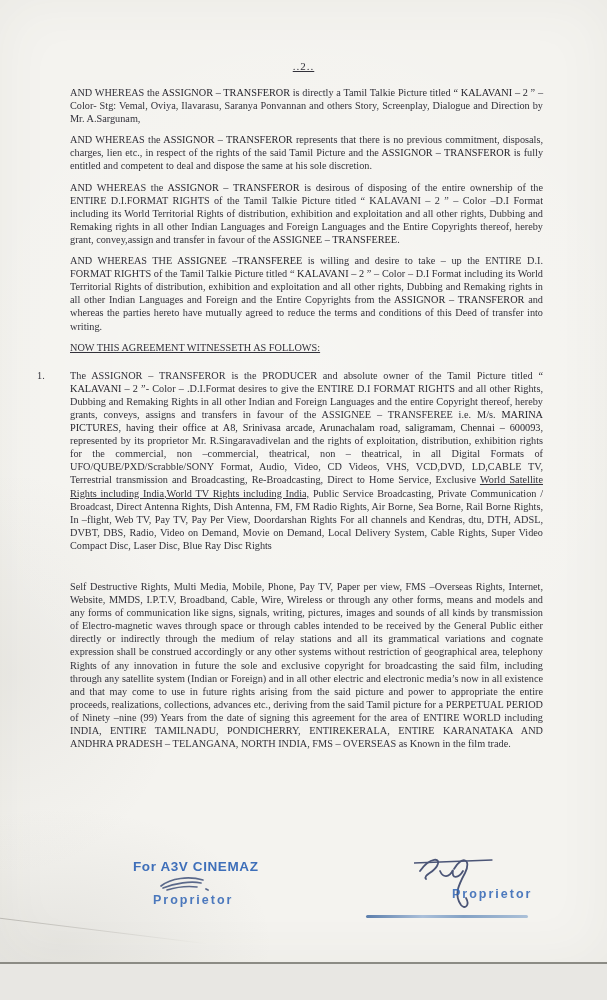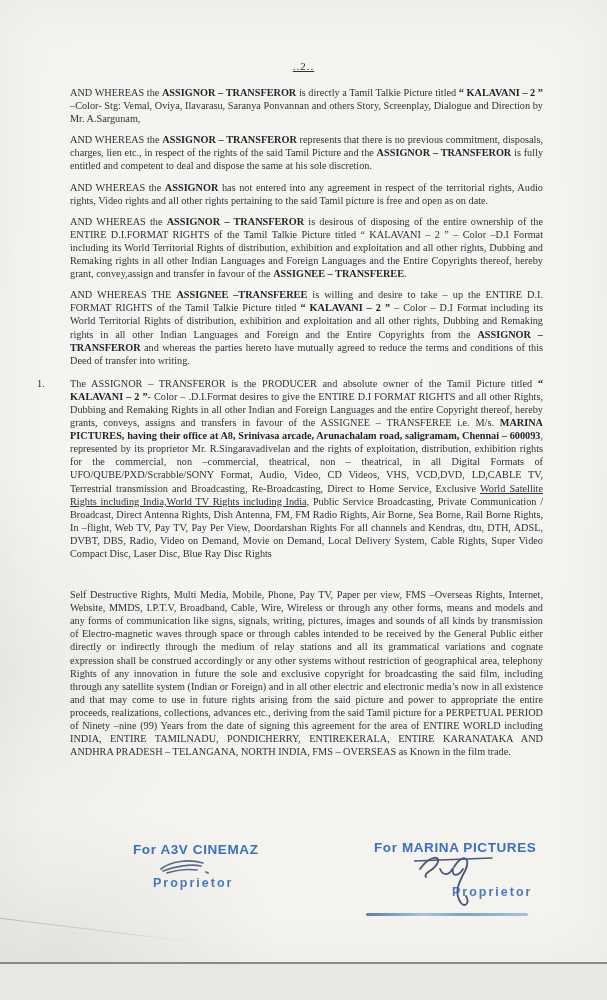--- a/index.html
+++ b/index.html
@@ -42,24 +42,24 @@
   .doc{
     position:absolute;left:70px;top:86px;width:473px;
     font-size:10.25px;line-height:13.1px;color:var(--ink);
     text-align:justify;
   }
   .doc p{margin:0 0 8px 0;}
   .doc p.heading{margin:5px 0 15px 0;}
   .doc p.numbered{position:relative;margin-top:10px;}
   .doc p.numbered .para-number{position:absolute;left:-33px;top:0;}
   .doc p.cont{margin-top:28px;}
-  .seg-b{font-weight:bold;color:#26252d;}
+  .seg-b{font-weight:normal;color:#26252d;}
   .seg-u{text-decoration:underline;}
   
-  .sig{position:absolute;font-family:"Liberation Sans","DejaVu Sans",sans-serif;}
+  .sig{position:absolute;font-family:"Liberation Sans","DejaVu Sans",sans-serif;margin-top:17px;}
   .sig-left{left:133px;top:842px;width:160px;}
   .sig-right{left:374px;top:840px;width:175px;}
   .stamp-line{
     font-size:13.5px;font-weight:bold;color:var(--stamp-blue);
     letter-spacing:0.6px;white-space:nowrap;opacity:0.92;
   }
   .proprietor{
     font-size:12.5px;font-weight:bold;color:var(--stamp-blue);
     letter-spacing:2px;opacity:0.85;
   }
@@ -79,42 +79,41 @@
 
 <div class="scan">
   <div class="paper"></div>
   <div class="crease"></div>
 
   <div class="pageno"><span>..2..</span></div>
 
   <div class="doc" id="doc-body">
       <p class="body"><span>AND WHEREAS the </span><span class="seg-b">ASSIGNOR – TRANSFEROR</span><span> is directly a Tamil Talkie  Picture titled </span><span class="seg-b">“ KALAVANI – 2 ”</span><span> –Color- Stg: Vemal, Oviya, Ilavarasu, Saranya Ponvannan and others Story, Screenplay, Dialogue and Direction by Mr. A.Sargunam,</span></p>
       <p class="body"><span>AND WHEREAS the </span><span class="seg-b">ASSIGNOR – TRANSFEROR</span><span> represents that there is no previous commitment, disposals, charges, lien etc., in respect of the rights of the said Tamil Picture and the </span><span class="seg-b">ASSIGNOR – TRANSFEROR</span><span> is fully entitled and competent to deal and dispose the same at his sole discretion.</span></p>
-      <p class="body"><span>AND WHEREAS the </span><span class="seg-b">ASSIGNOR</span><span> has not entered into any agreement in respect of the territorial rights, Audio rights, Video rights and all other rights pertaining to the said Tamil picture is free and open as on date.</span></p>
       <p class="body"><span>AND WHEREAS the </span><span class="seg-b">ASSIGNOR – TRANSFEROR</span><span> is desirous of disposing of the entire ownership of the ENTIRE D.I.FORMAT RIGHTS of the Tamil Talkie Picture titled “ KALAVANI – 2 ” – Color –D.I Format including its World  Territorial Rights of distribution, exhibition and exploitation and all other rights, Dubbing and Remaking rights in all other Indian Languages and Foreign Languages and the Entire Copyrights thereof, hereby grant, convey,assign and transfer in favour of the </span><span class="seg-b">ASSIGNEE – TRANSFEREE</span><span>.</span></p>
       <p class="body"><span>AND WHEREAS THE </span><span class="seg-b">ASSIGNEE –TRANSFEREE</span><span> is willing and desire to take – up the ENTIRE D.I. FORMAT RIGHTS of the Tamil Talkie Picture titled </span><span class="seg-b">“ KALAVANI – 2 ”</span><span> – Color – D.I Format including its World Territorial  Rights of distribution, exhibition and exploitation and all other rights, Dubbing and Remaking rights in all other Indian Languages and Foreign and the Entire Copyrights from the </span><span class="seg-b">ASSIGNOR – TRANSFEROR</span><span> and whereas the parties hereto have mutually agreed to reduce the terms and conditions of this Deed of transfer into writing.</span></p>
+      <p class="heading"><span class="seg-u">NOW THIS AGREEMENT WITNESSETH AS FOLLOWS:</span></p>
       <p class="numbered"><span class="para-number">1.</span><span>The ASSIGNOR – TRANSFEROR is the PRODUCER and absolute owner of the Tamil Picture titled </span><span class="seg-b">“ KALAVANI – 2 ”</span><span>-  Color –  .D.I.Format desires  to give the ENTIRE D.I FORMAT RIGHTS and all other Rights,  Dubbing and Remaking Rights in all other Indian and Foreign Languages and the entire Copyright thereof, hereby grants, conveys, assigns and transfers in favour of the ASSIGNEE – TRANSFEREE i.e. M/s. </span><span class="seg-b">MARINA PICTURES, having their office at A8, Srinivasa arcade, Arunachalam road, saligramam, Chennai – 600093</span><span>, represented by its proprietor Mr. R.Singaravadivelan  and the rights of exploitation, distribution,  exhibition rights for the  commercial, non –commercial, theatrical, non – theatrical, in all Digital Formats of  UFO/QUBE/PXD/Scrabble/SONY Format, Audio, Video, CD Videos, VHS, VCD,DVD, LD,CABLE TV, Terrestrial transmission and Broadcasting, Re-Broadcasting, Direct to Home Service, Exclusive </span><span class="seg-u">World Satellite Rights including India,World TV Rights including India,</span><span> Public Service Broadcasting, Private Communication / Broadcast, Direct Antenna Rights, Dish Antenna, FM, FM Radio Rights, Air Borne, Sea Borne, Rail  Borne Rights, In –flight, Web TV, Pay TV,  Pay Per View, Doordarshan Rights For all channels and Kendras, dtu, DTH, ADSL, DVBT, DBS, Radio, Video on Demand, Movie on Demand, Local Delivery System, Cable Rights, Super Video Compact Disc, Laser Disc, Blue Ray Disc Rights</span></p>
       <p class="cont"><span>Self Destructive Rights, Multi Media, Mobile, Phone, Pay TV, Paper per view, FMS –Overseas Rights, Internet, Website, MMDS, I.P.T.V, Broadband, Cable, Wire, Wireless or through any other forms, means and models and any forms of communication like signs, signals, writing, pictures, images and sounds of all kinds by transmission of Electro-magnetic waves through space or through cables intended to be received by the General Public either directly or indirectly through the medium of relay stations and all its grammatical variations and cognate expression shall be construed accordingly or any other systems without restriction of geographical area, telephony Rights of any innovation in future the sole and exclusive copyright for broadcasting the said film, including through any satellite system (Indian or Foreign) and in all other electric and electronic media’s now in all existence and that may come to use in future rights arising from the said picture and power to appropriate the entire proceeds,  realizations, collections, advances etc., deriving from the said Tamil picture for a PERPETUAL PERIOD of Ninety –nine (99) Years from the date of signing this agreement for the area of ENTIRE WORLD including INDIA, ENTIRE TAMILNADU, PONDICHERRY, ENTIREKERALA, ENTIRE KARANATAKA AND ANDHRA PRADESH – TELANGANA, NORTH INDIA, FMS – OVERSEAS as Known in the film trade.</span></p>
     </div>
 
   <div class="sig sig-left">
     <div class="stamp-line">For A3V CINEMAZ</div>
     <svg class="scribble" width="54" height="18" viewBox="0 0 54 18">
       <g fill="none" stroke="#41527a" stroke-width="1.7" stroke-linecap="round" opacity="0.85">
         <path d="M4 11 C 14 3, 32 1, 46 5"></path>
         <path d="M6 13 C 18 8, 34 6, 44 8"></path>
         <path d="M10 15 C 20 12, 32 11, 40 12"></path>
         <path d="M49 14 l 2 1"></path>
       </g>
     </svg>
     <div class="proprietor">Proprietor</div>
   </div>
 
   <div class="sig sig-right">
-    <div class="stamp-line">For MARINA PICTURES</div>
     <div class="sig-zone">
       <svg class="signature" width="92" height="62" viewBox="0 0 92 62">
         <g fill="none" stroke="#39446a" stroke-width="1.8" stroke-linecap="round" opacity="0.9">
           <path d="M6 22 C 16 8, 28 8, 23 17 C 19 24, 9 26, 12 30"></path>
           <path d="M26 22 C 29 29, 35 29, 39 21 C 37 31, 45 29, 49 22"></path>
           <path d="M40 20 C 48 6, 58 10, 51 24 C 44 37, 40 46, 47 56 C 51 61, 56 56, 52 49"></path>
           <path d="M0 14 L 78 11" stroke-width="1.3"></path>
         </g>
       </svg>
       <div class="proprietor">Proprietor</div>

